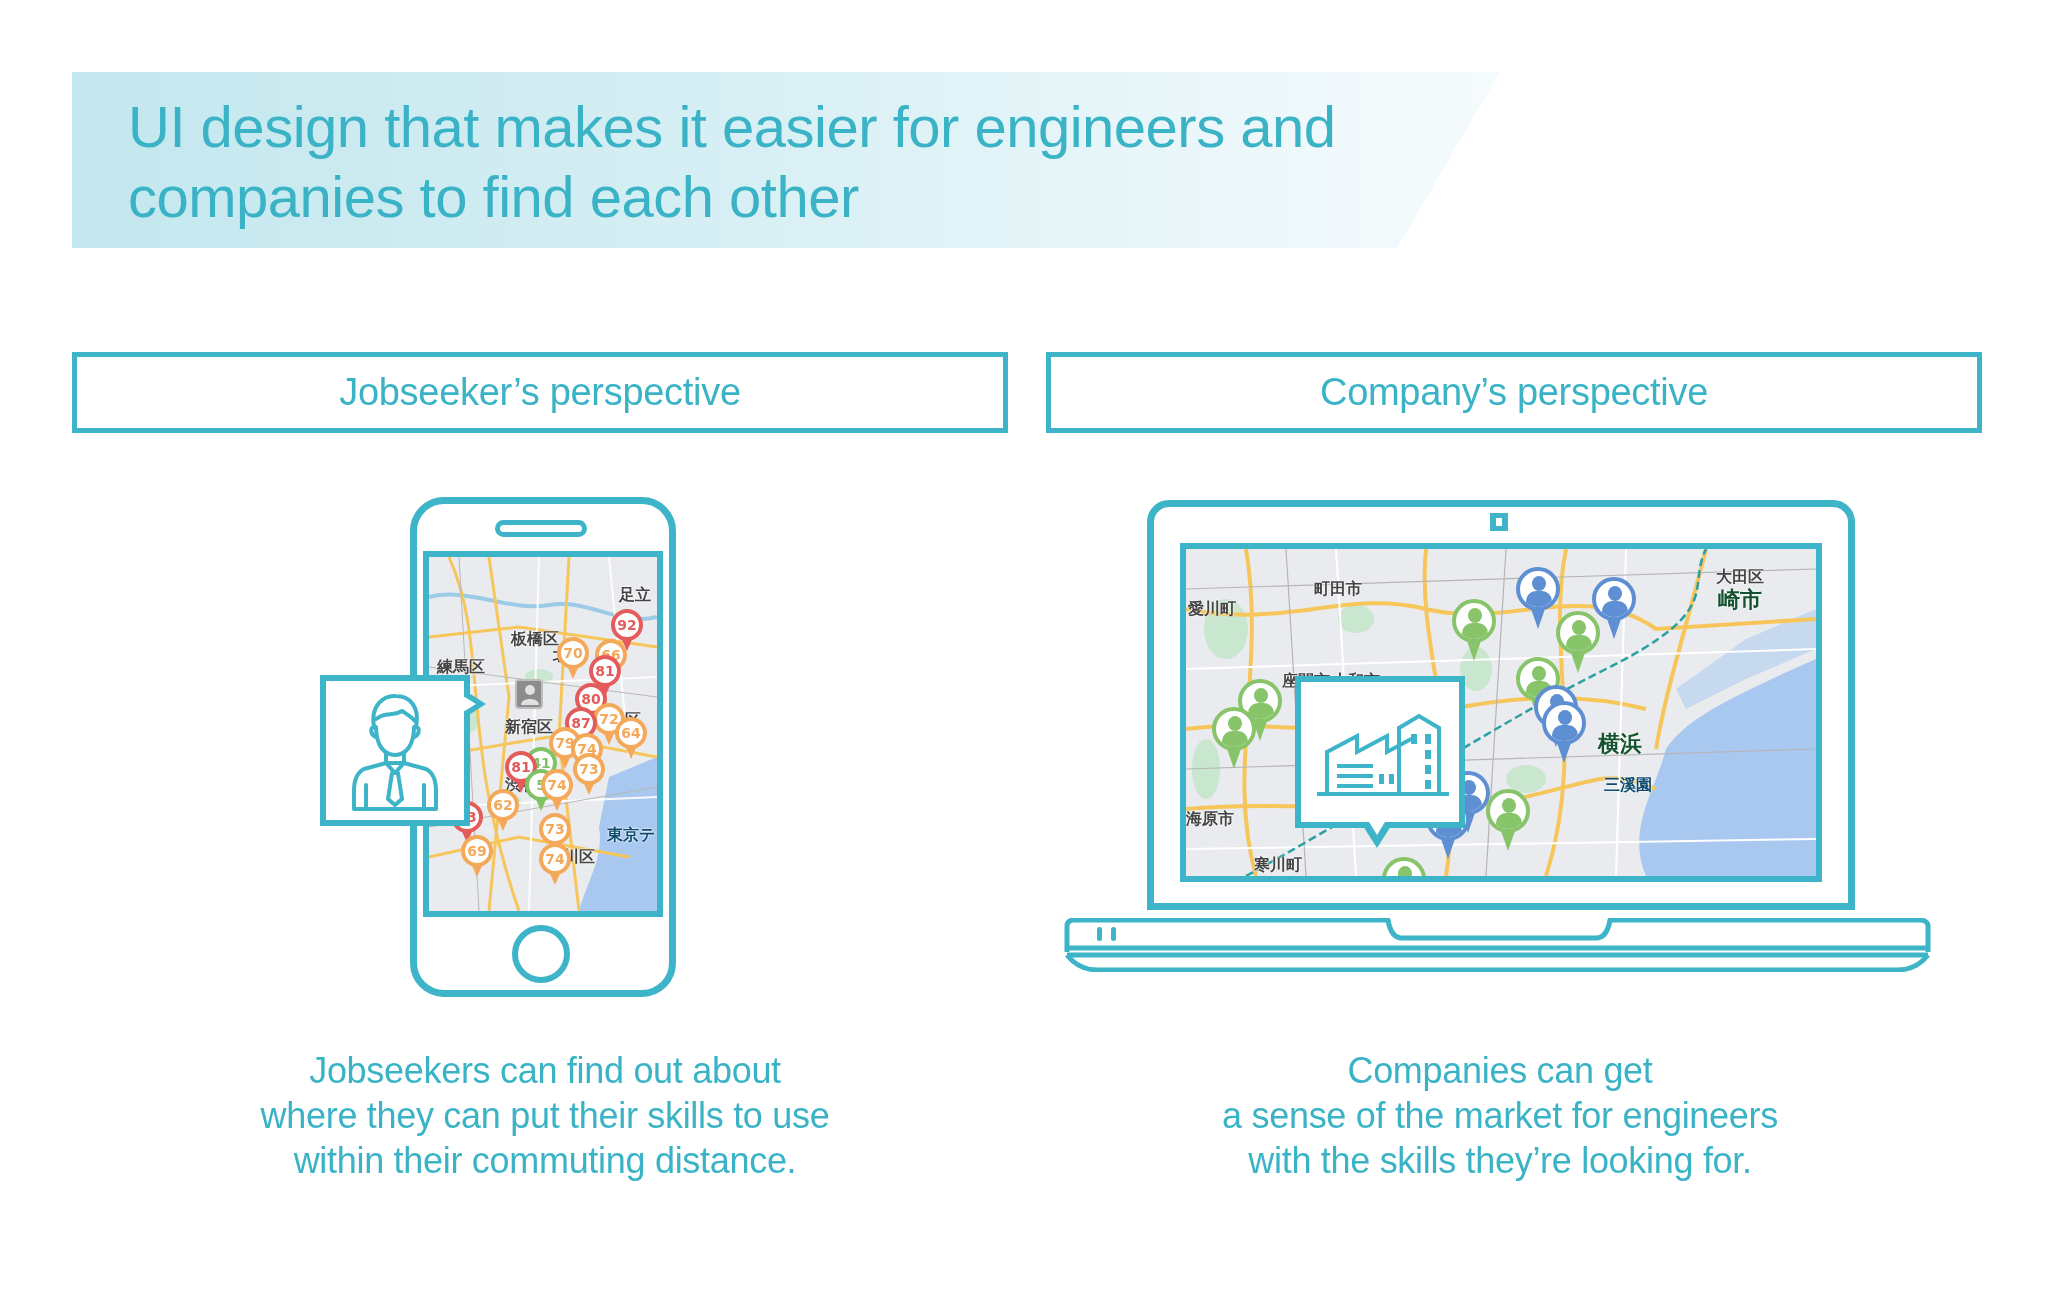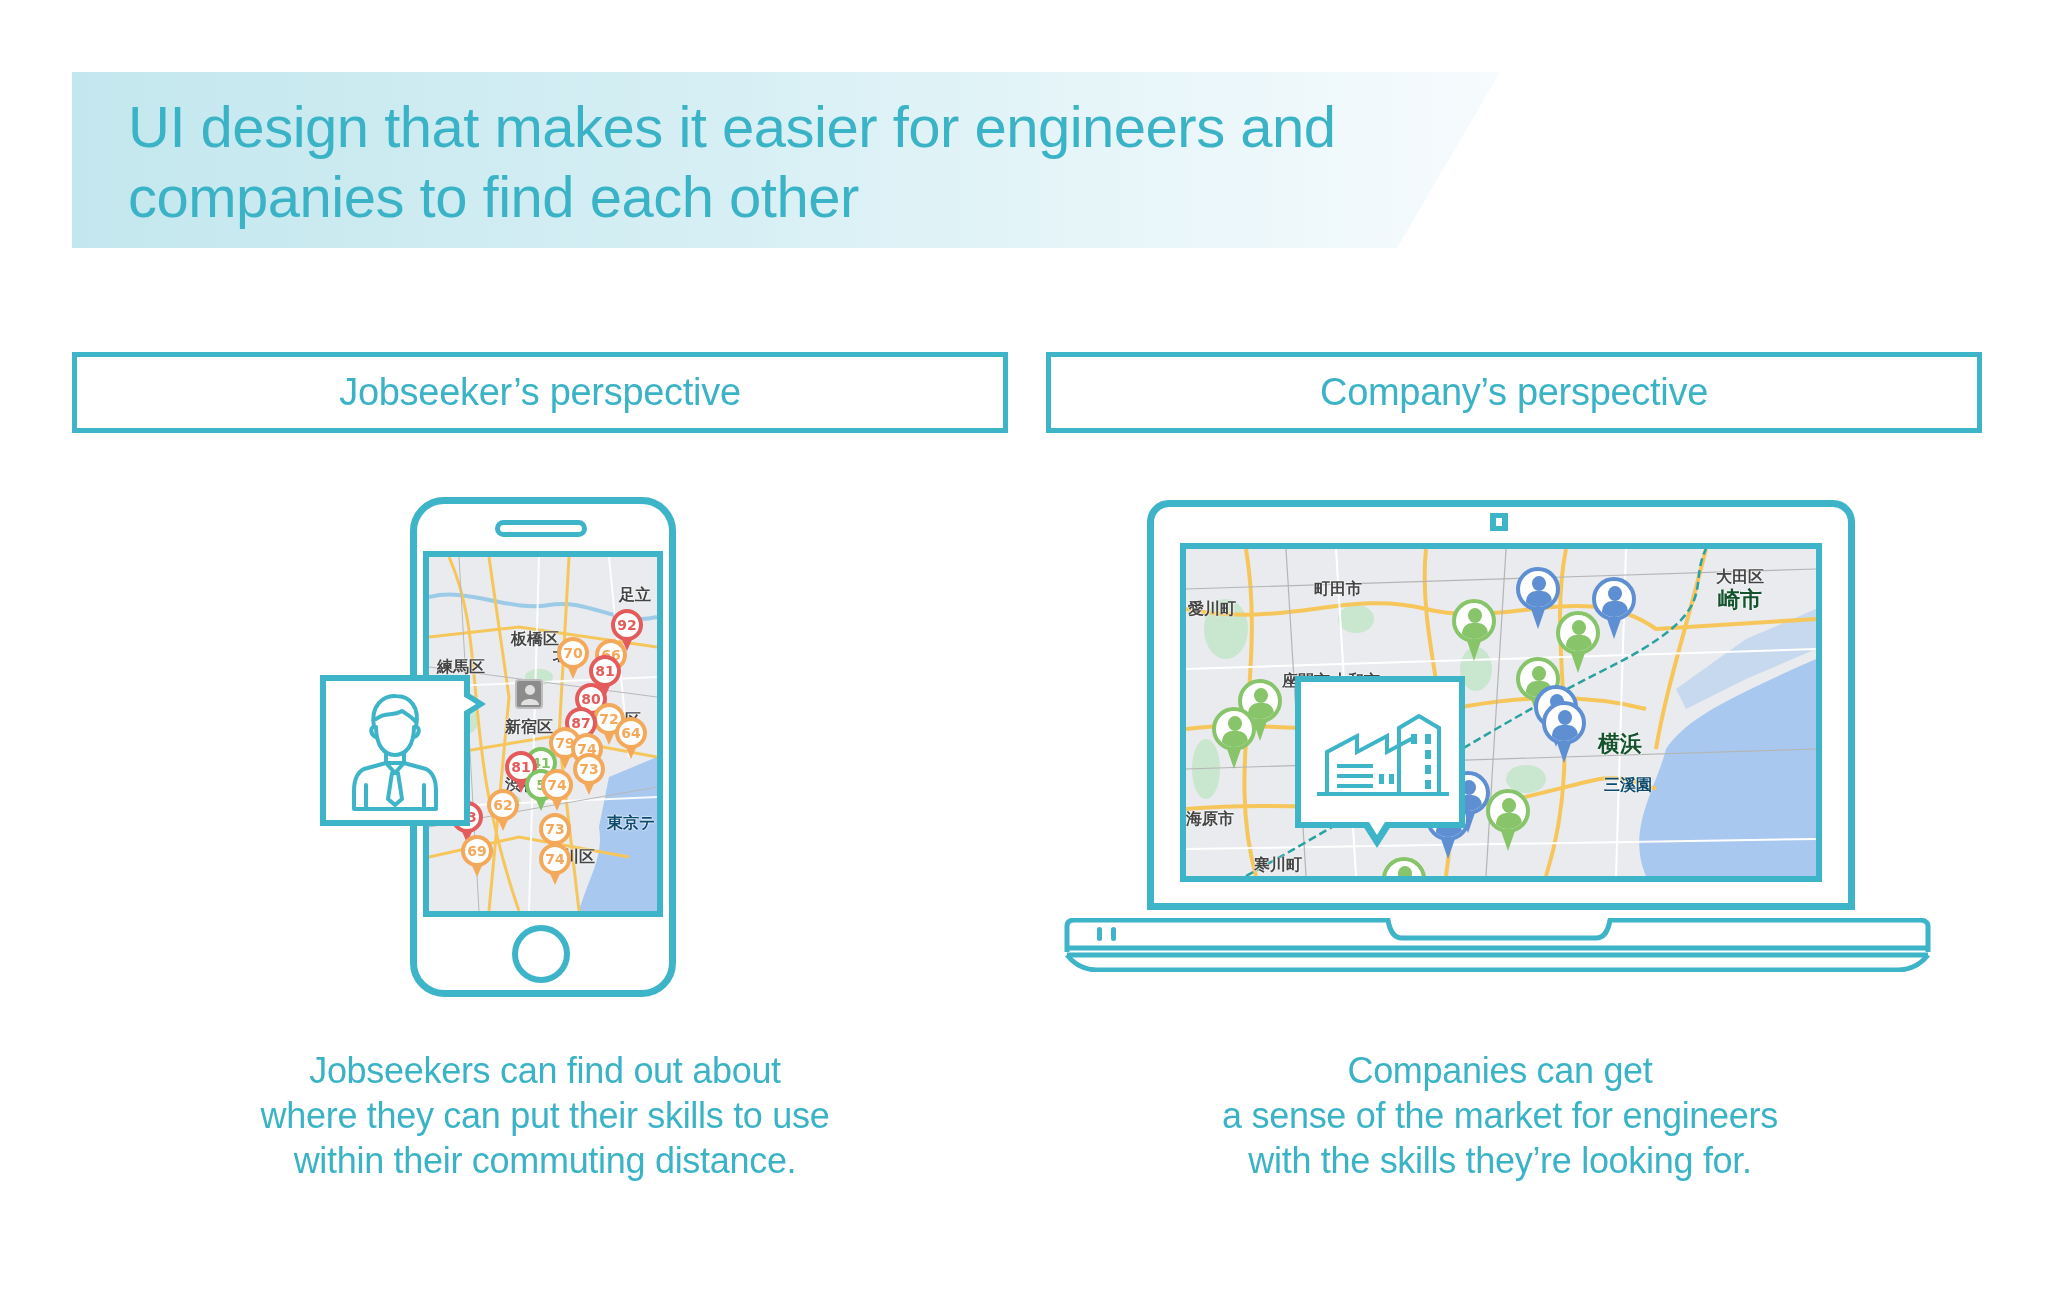--- a/index.html
+++ b/index.html
@@ -163,21 +163,21 @@
     <div id="phone-labels">
         <div class="map-label" style="left: 190px; top: 28px; text-align: right;">足立</div>
         <div class="map-label" style="left: 82px; top: 72px;">板橋区</div>
         <div class="map-label" style="left: 124px; top: 88px;">北区</div>
         <div class="map-label" style="left: 8px; top: 100px;">練馬区</div>
         <div class="map-label" style="left: 76px; top: 160px;">新宿区</div>
         <div class="map-label" style="left: 196px; top: 153px;">区</div>
         <div class="map-label" style="left: 76px; top: 218px;">渋谷区</div>
         <div class="map-label" style="left: 4px; top: 242px;">区</div>
         <div class="map-label" style="left: 118px; top: 290px;">品川区</div>
-        <div class="map-label green" style="left: 178px; top: 256px; text-align: right;">東京テ</div>
+        <div class="map-label green" style="left: 178px; top: 268px; text-align: right;">東京テ</div>
       </div>
     <div class="self-marker">
       <svg width="20" height="22" viewBox="0 0 20 22">
         <circle cx="10" cy="6" r="5" fill="#e0e0e0"></circle>
         <path d="M1 21 C1 13 19 13 19 21 Z" fill="#e0e0e0"></path>
       </svg>
     </div>
     <div id="phone-pins">
         <div class="pin red" style="left: 182px; top: 52px;">
           <div class="tail"></div>

